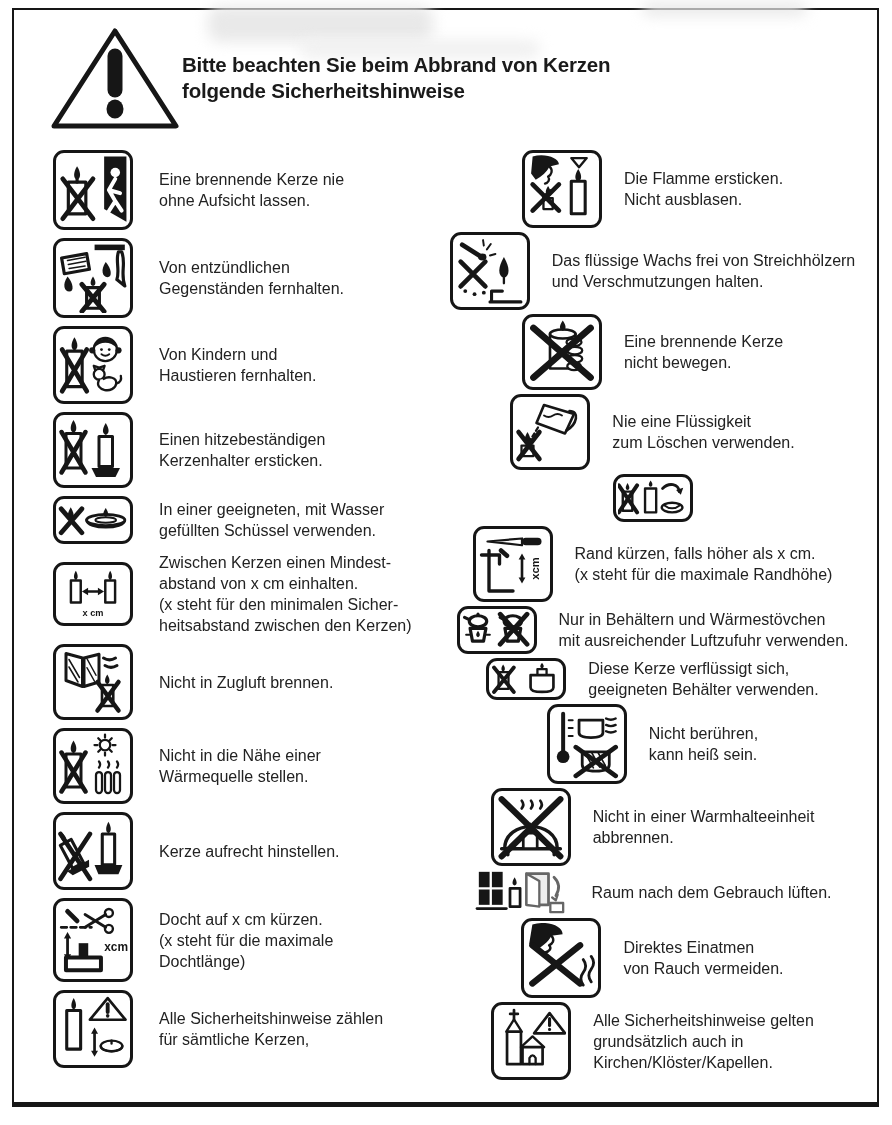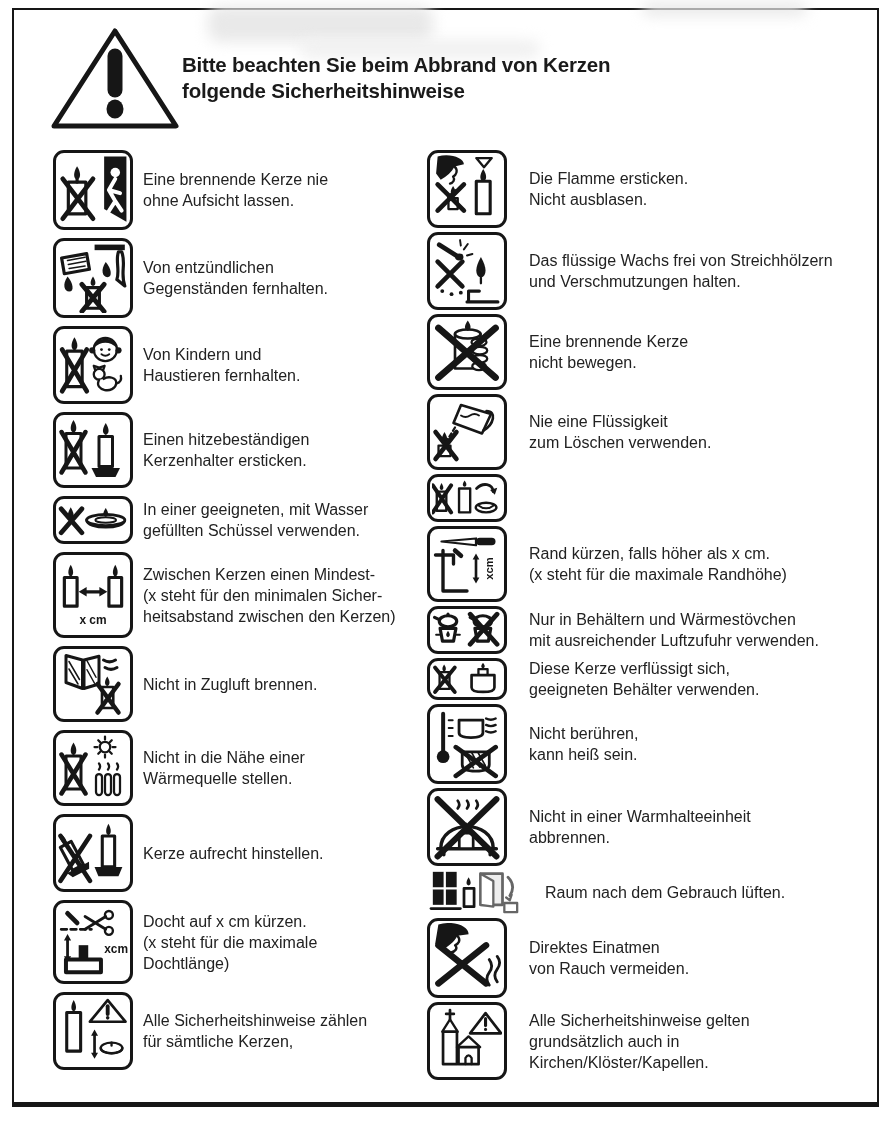--- a/index.html
+++ b/index.html
@@ -15,32 +15,32 @@
   .smudge.s3{left:300px;top:40px;width:240px;height:18px;background:#f0f0f0;}
 
   .header{position:absolute;top:26px;left:48px;display:flex;align-items:flex-start;}
   .warn-tri{width:134px;height:106px;}
   .title{margin-top:26px;font-weight:bold;font-size:20.5px;
     line-height:26px;color:#1a1a1a;letter-spacing:-0.2px;}
 
   .cols{position:absolute;top:150px;left:53px;right:14px;display:flex;}
   .col{display:flex;flex-direction:column;}
   .col.left{width:374px;flex:none;}
-  .col.right{flex:1;}
+  .col.right{flex:1;align-items:center;}
   .col.left .row{margin-bottom:8px;}
   .col.right .row{margin-bottom:4px;}
   .row{display:flex;align-items:center;}
   .pict{flex:none;width:80px;box-sizing:border-box;border:3px solid #161616;
     border-radius:11px;background:#fff;display:flex;align-items:center;justify-content:center;
     padding:2px;}
   .pict.plain{border:none;border-radius:0;width:96px;padding:0;}
   .pict svg{width:100%;height:100%;display:block;}
-  .h80{height:80px}.h78{height:78px}.h76{height:76px}.h86{height:86px}
+  .h80{height:80px}.h78{height:78px}.h76{height:76px}.h86{height:64px}
   .h84{height:84px}.h48{height:48px}.h44{height:44px}.h42{height:42px}
-  .txt{margin-left:10px;}
+  .txt{margin-left:26px;}
   .col.right .txt{margin-left:22px;}
   .ln{font-size:16px;line-height:21px;white-space:nowrap;color:#222;}
   .ln:empty{display:none;}
 
   .art{stroke:#161616;fill:none;stroke-width:4;stroke-linecap:round;stroke-linejoin:round;}
   .f{fill:#161616;stroke:none;}
   .fw{fill:#fff;stroke:none;}
   .sw{stroke:#fff;}
   .x{stroke-width:6;}
   .thick{stroke-width:6;}
@@ -190,20 +190,21 @@
           <rect x="64" y="22" width="16" height="36" fill="#fff"></rect>
           <path class="f" d="M72 6 C68 13 68 19 72 21 C76 19 76 13 72 6 Z"></path>
           <path d="M32 40 H56"></path>
           <path class="f" d="M26 40 l10 -6 v12 Z M62 40 l-10 -6 v12 Z"></path>
           <text class="lbl" x="44" y="80" text-anchor="middle">x cm</text>
         </g>
           </svg>
       </div>
       <div class="txt">
         <div class="ln">Zwischen Kerzen einen Mindest-</div>
+        <div class="ln">abstand von x cm einhalten.</div>
         <div class="ln">(x steht für den minimalen Sicher-</div>
         <div class="ln">heitsabstand zwischen den Kerzen)</div>
       </div>
     </div>
 
     <div class="row">
       <div class="pict h76">
         <svg viewBox="0 0 88 88">
             <g class="art" stroke-width="3">
           <path d="M8 6 L30 12 V50 L8 42 Z" fill="#fff"></path>

